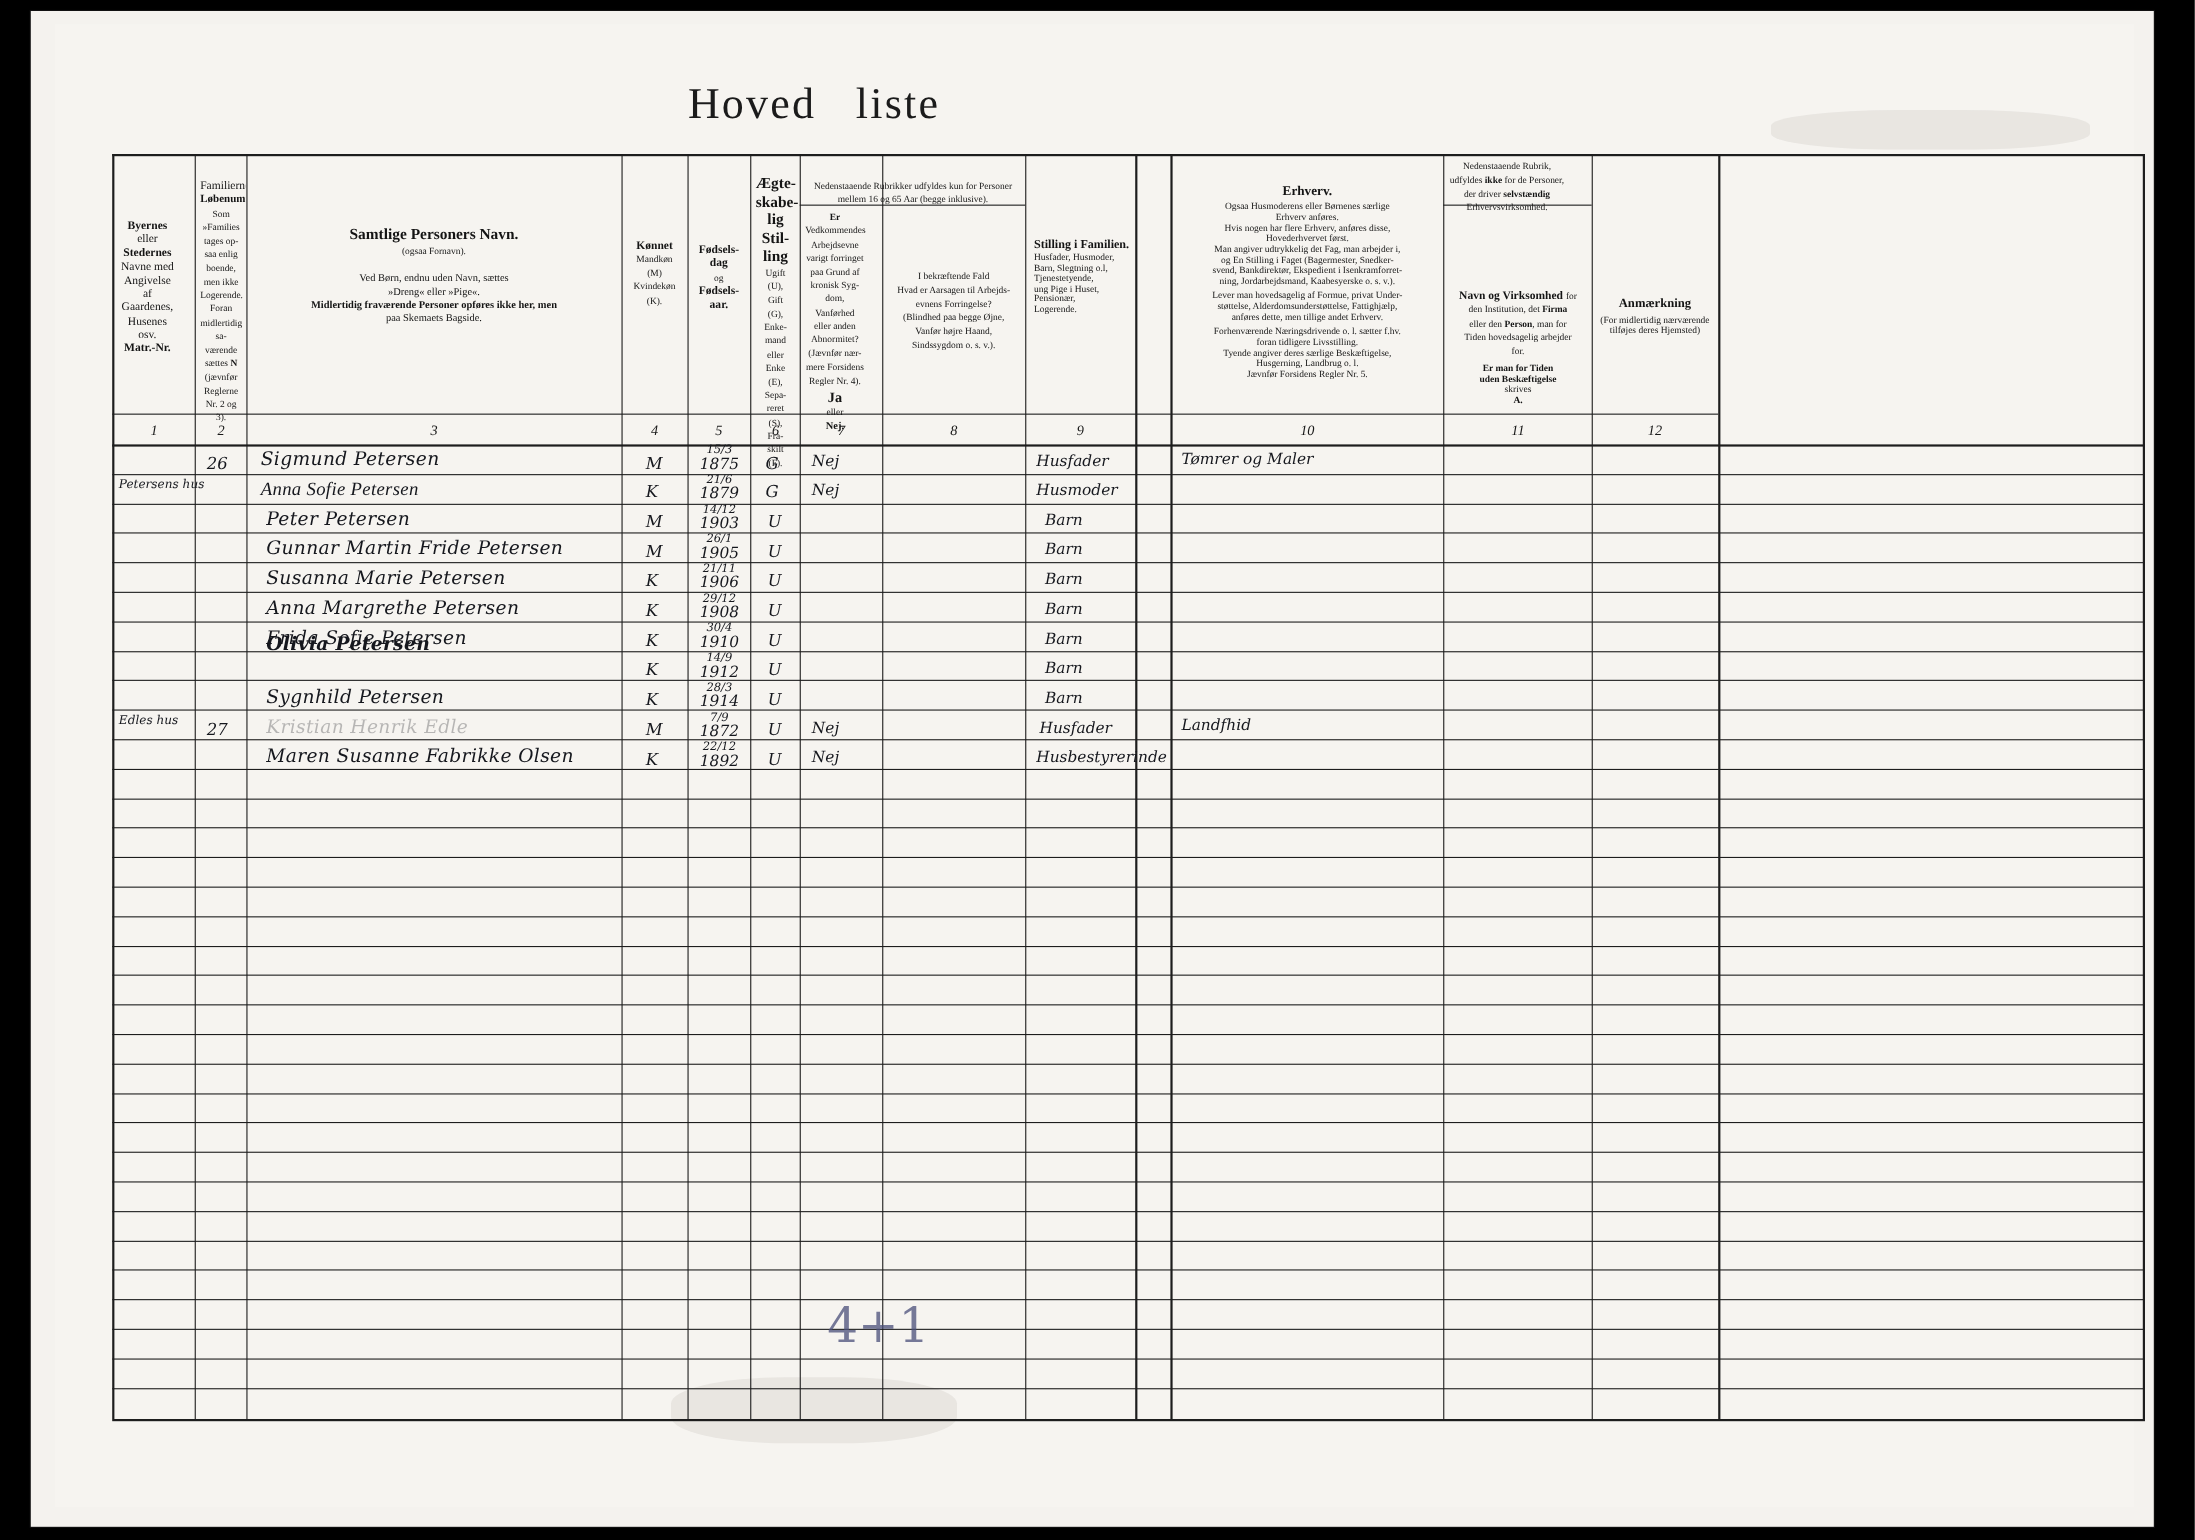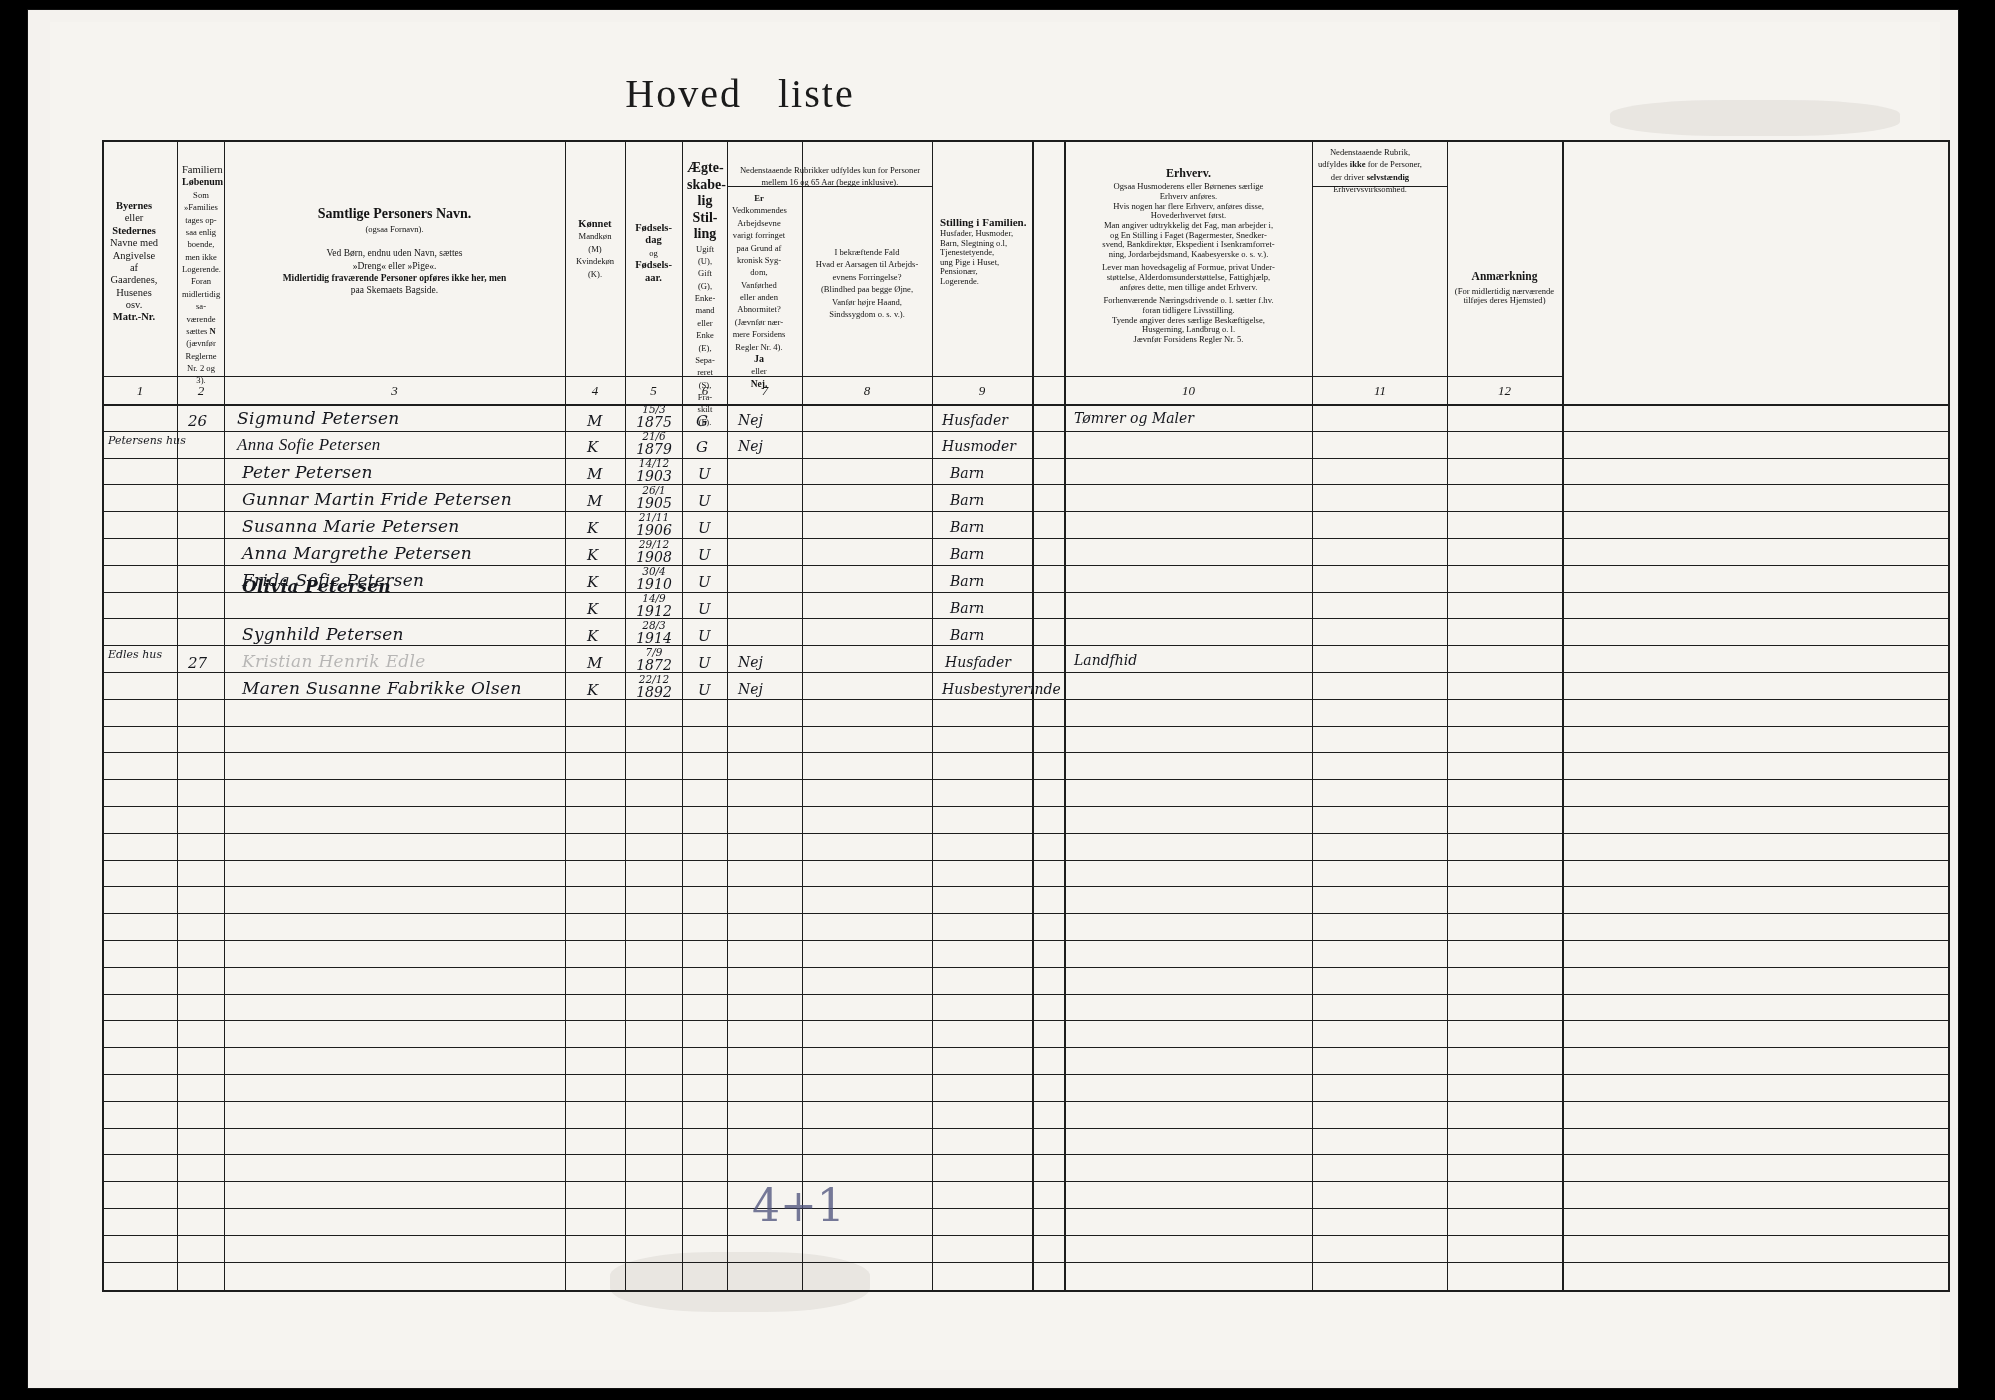--- a/index.html
+++ b/index.html
@@ -137,21 +137,21 @@
 
       <div class="hdrcell" style="left:627px;top:22px;width:202px;">
         <span class="xs">Nedenstaaende Rubrikker udfyldes kun for Personer mellem 16 og 65 Aar (begge inklusive).</span>
       </div>
 
       <div class="hdrcell" style="left:582px;top:18px;width:42px;">
         <b style="font-size:14px">Ægte-<br>skabe-<br>lig<br>Stil-<br>ling</b><br><span class="xs">Ugift<br>(U),<br>Gift<br>(G),<br>Enke-<br>mand<br>eller<br>Enke<br>(E),<br>Sepa-<br>reret<br>(S),<br>Fra-<br>skilt<br>(F).</span>
       </div>
 
       <div class="hdrcell" style="left:627px;top:50px;width:60px;">
-        <span class="xs"><b>Er</b><br>Vedkommendes<br>Arbejdsevne<br>varigt forringet<br>paa Grund af<br>kronisk Syg-<br>dom, Vanførhed<br>eller anden<br>Abnormitet?<br>(Jævnfør nær-<br>mere Forsidens<br>Regler Nr. 4).</span><br><b style="font-size:10px">Ja</b><br><span class="xs">eller</span><br><b style="font-size:9.5px">Nej.</b>
+        <span class="xs"><b>Er</b><br>Vedkommendes<br>Arbejdsevne<br>varigt forringet<br>paa Grund af<br>kronisk Syg-<br>dom, Vanførhed<br>eller anden<br>Abnormitet?<br>(Jævnfør nær-<br>mere Forsidens<br>Regler Nr. 4).</span><br><b style="font-size:13px">Ja</b><br><span class="xs">eller</span><br><b style="font-size:9.5px">Nej.</b>
       </div>
 
       <div class="hdrcell" style="left:702px;top:104px;width:126px;">
         <span class="xs">I bekræftende Fald<br>Hvad er Aarsagen til Arbejds-<br>evnens Forringelse?<br>(Blindhed paa begge Øjne,<br>Vanfør højre Haand,<br>Sindssygdom o. s. v.).</span>
       </div>
 
       <div class="hdrcell" style="left:832px;top:74px;width:96px;text-align:left;padding-left:6px;">
         <b style="font-size:11px;display:block;text-align:left;">Stilling i Familien.</b>
         <span class="xs" style="display:block;text-align:left;">Husfader, Husmoder,<br>Barn, Slegtning o.l,<br>Tjenestetyende,<br>ung Pige i Huset,<br>Pensionær,<br>Logerende.</span>
       </div>
@@ -160,20 +160,25 @@
         <b style="font-size:12px">Erhverv.</b>
         <div class="xs" style="margin-top:2px;">Ogsaa Husmoderens eller Børnenes særlige<br>Erhverv anføres.<br>Hvis nogen har flere Erhverv, anføres disse,<br>Hovederhvervet først.<br>Man angiver udtrykkelig det Fag, man arbejder i,<br>og En Stilling i Faget (Bagermester, Snedker-<br>svend, Bankdirektør, Ekspedient i Isenkramforret-<br>ning, Jordarbejdsmand, Kaabesyerske o. s. v.).</div>
         <div class="xs" style="margin-top:4px;">Lever man hovedsagelig af Formue, privat Under-<br>støttelse, Alderdomsunderstøttelse, Fattighjælp,<br>anføres dette, men tillige andet Erhverv.</div>
         <div class="xs" style="margin-top:4px;">Forhenværende Næringsdrivende o. l. sætter f.hv.<br>foran tidligere Livsstilling.<br>Tyende angiver deres særlige Beskæftigelse,<br>Husgerning, Landbrug o. l.<br>Jævnfør Forsidens Regler Nr. 5.</div>
       </div>
 
       <div class="hdrcell" style="left:1212px;top:4px;width:112px;">
         <span class="xs">Nedenstaaende Rubrik,<br>udfyldes <b>ikke</b> for de Personer,<br>der driver <b>selvstændig</b><br>Erhvervsvirksomhed.</span>
       </div>
 
+      <div class="hdrcell" style="left:1212px;top:122px;width:132px;">
+        <b style="font-size:10.5px">Navn og Virksomhed</b>
+        <span class="xs"> for<br>den Institution, det <b>Firma</b><br>eller den <b>Person</b>, man for<br>Tiden hovedsagelig arbejder<br>for.</span>
+        <div class="xs" style="margin-top:4px;"><b>Er man for Tiden<br>uden Beskæftigelse</b><br>skrives<br><b>A.</b></div>
+      </div>
 
       <div class="hdrcell" style="left:1347px;top:128px;width:111px;">
         <b style="font-size:11.5px">Anmærkning</b>
         <div class="xs" style="margin-top:3px;">(For midlertidig nærværende<br>tilføjes deres Hjemsted)</div>
       </div>
 
       <div class="numrow" style="left:2px;top:243px;width:72px;">1</div>
       <div class="numrow" style="left:77px;top:243px;width:44px;">2</div>
       <div class="numrow" style="left:124px;top:243px;width:337px;">3</div>
       <div class="numrow" style="left:465px;top:243px;width:56px;">4</div>

